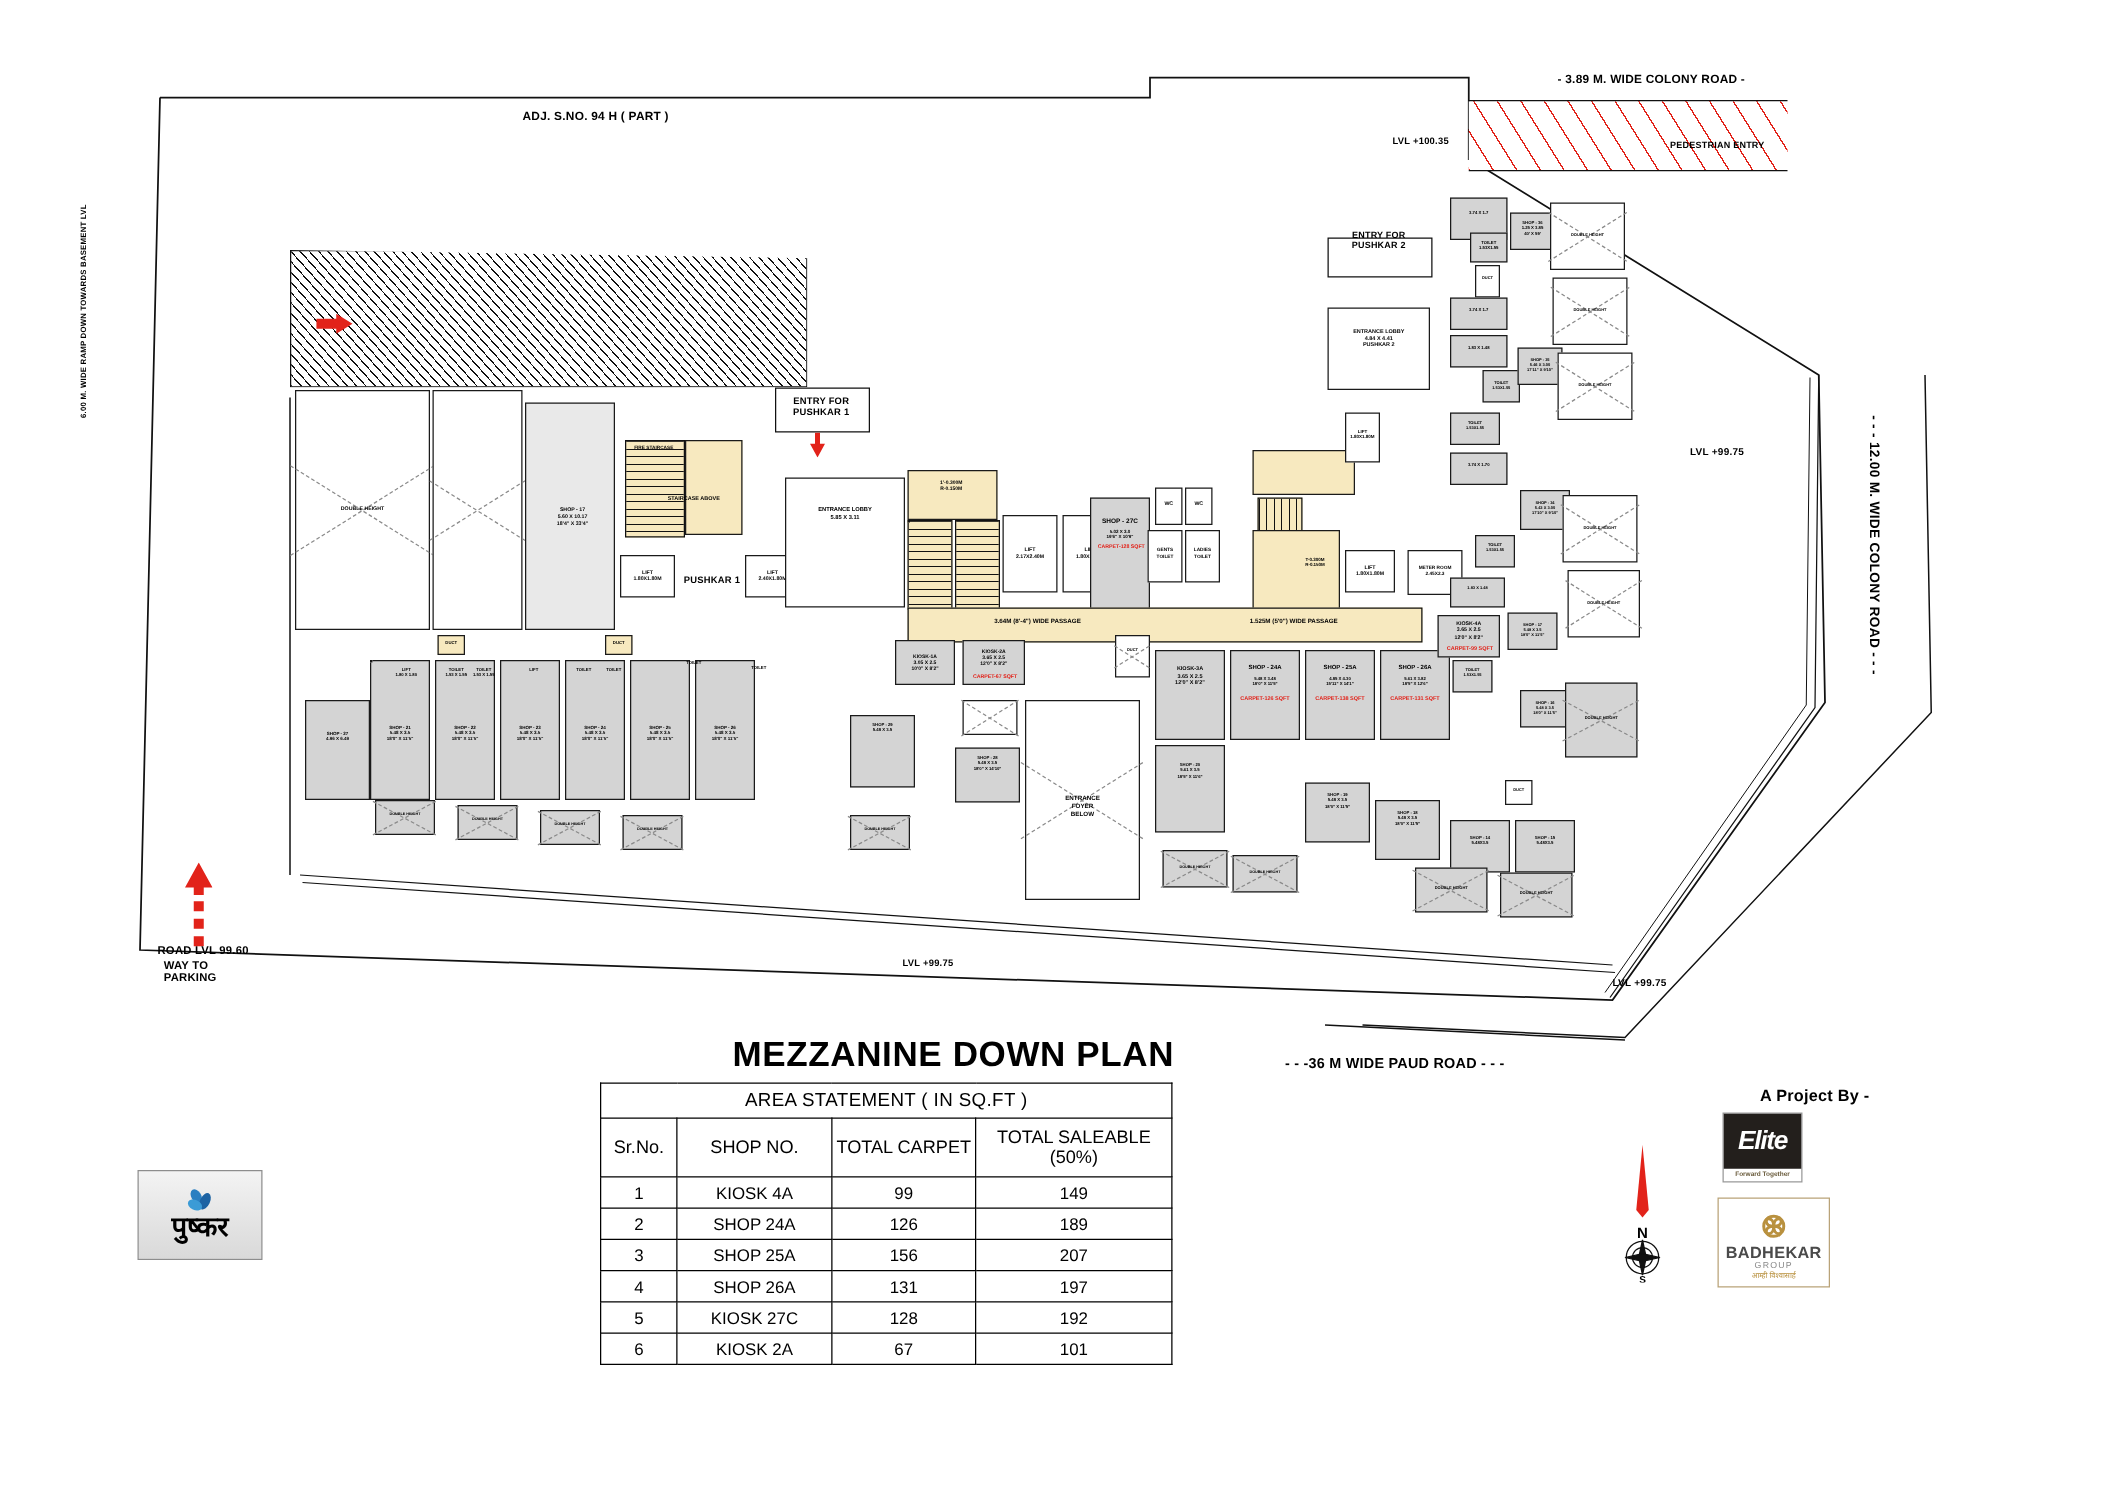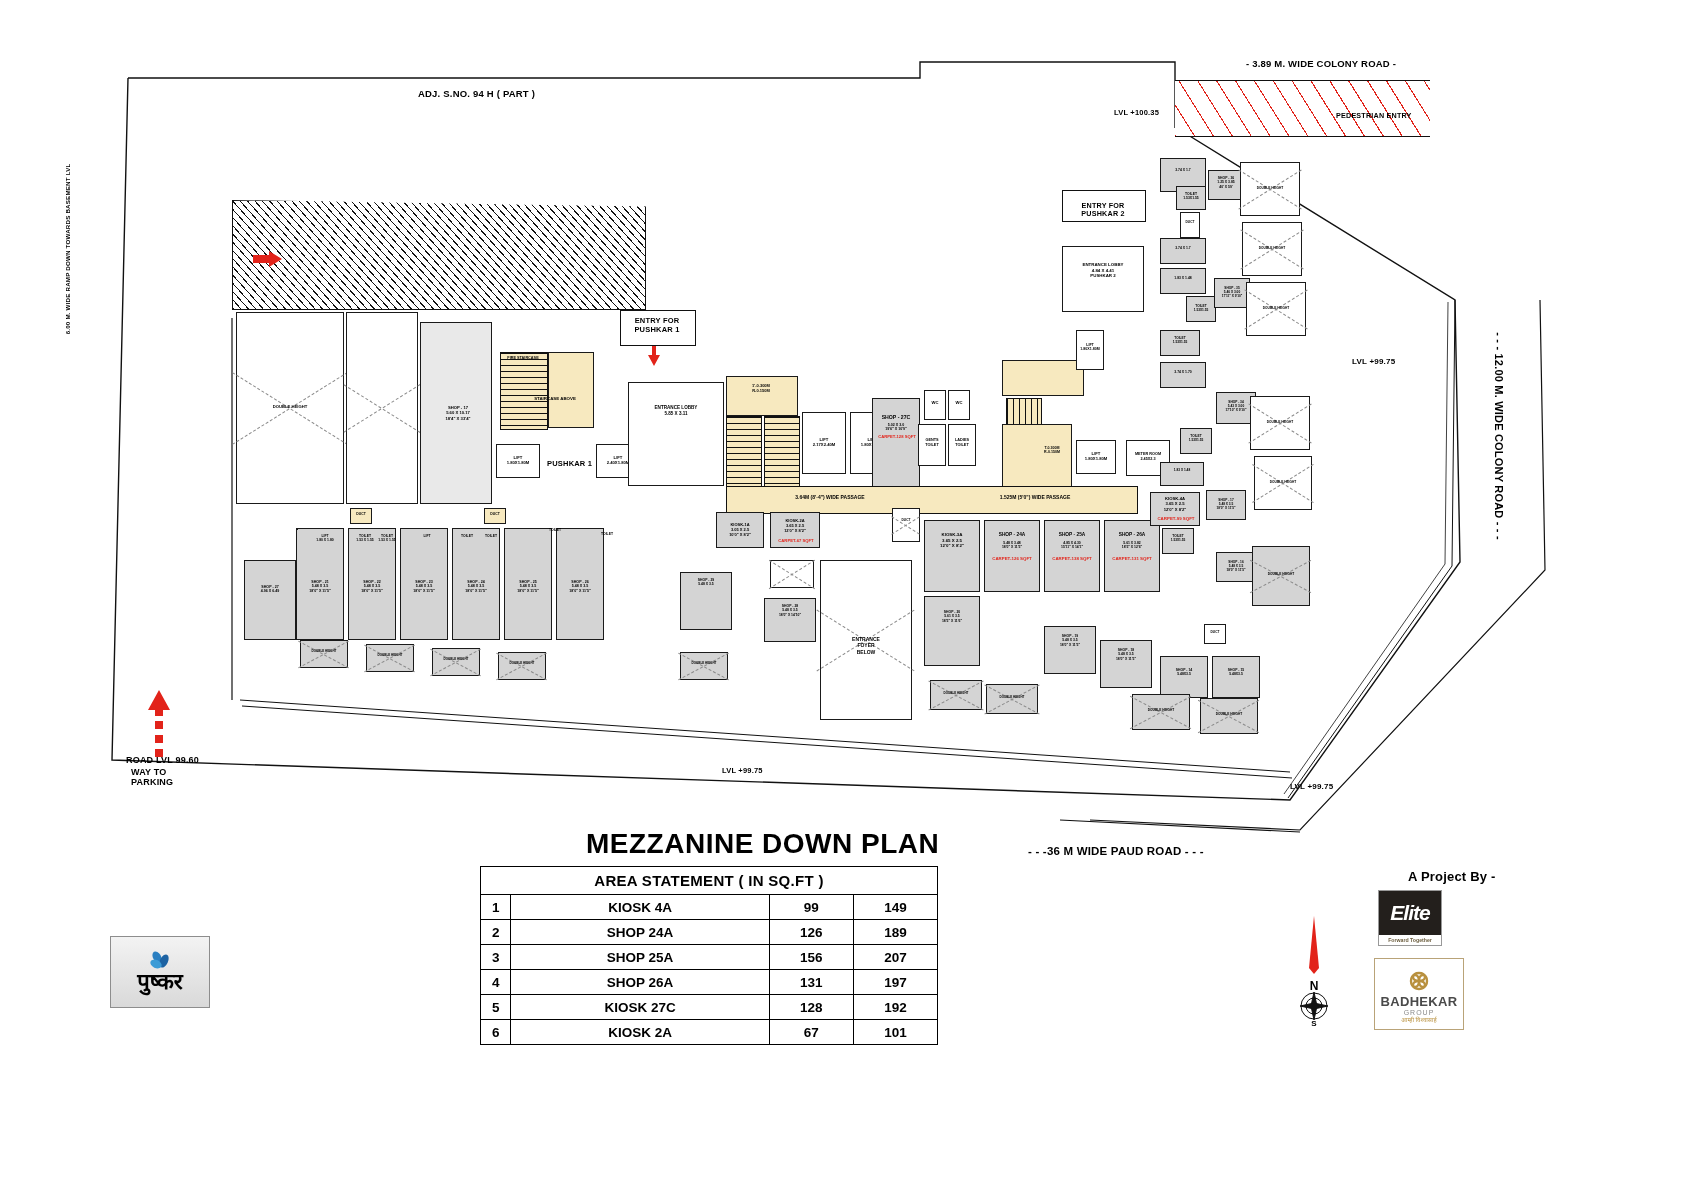--- a/index.html
+++ b/index.html
@@ -44,21 +44,21 @@
   .stair{position:absolute;border:1px solid #111;background:#f7e9bf;
     background-image:repeating-linear-gradient(to bottom,#111 0 .8px,#f7e9bf .8px 6px);}
   .stair.v{background-image:repeating-linear-gradient(to right,#111 0 .8px,#f7e9bf .8px 6px);}
 
   
   .passage{position:absolute;background:#f7e9bf;border:1px solid #111;}
 
   
   #areaTable{position:absolute;border-collapse:collapse;font-weight:bold;background:#fff;}
   #areaTable td,#areaTable th{border:1.3px solid #000;text-align:center;
-      font-weight:bold;padding:2px 0;font-family:"Liberation Sans",sans-serif;}
+      font-weight:normal;padding:2px 0;font-family:"Liberation Sans",sans-serif;}
   #areaTable .cap{font-size:15px;letter-spacing:.3px;padding:5px 0;}
   #areaTable .hdr{font-size:14.5px;padding:7px 0;}
   #areaTable .cell{font-size:13.5px;padding:4.5px 0;}
 
   #planTitle{position:absolute;font-size:28px;font-weight:bold;letter-spacing:.5px;}
 
   
   .logoBox{position:absolute;box-sizing:border-box;border:1.2px solid #8d8d8d;background:#eee;}
   .eliteBox{position:absolute;box-sizing:border-box;border:1px solid #999;background:#fff;
     display:flex;flex-direction:column;align-items:center;justify-content:center;}
@@ -186,21 +186,21 @@
   <div class="tiny" style="position:absolute;left:1030px;top:446px;width:44px;font-size:3.6px;">T-0.300M<br>R-0.150M</div>
   <div class="room white" style="left:1076px;top:440px;width:40px;height:34px;"></div>
   <div class="tiny" style="position:absolute;left:1076px;top:451px;width:40px;">LIFT<br>1.80X1.80M</div>
   <div class="room white" style="left:1076px;top:330px;width:28px;height:40px;"></div>
   <div class="tiny" style="position:absolute;left:1074px;top:343px;width:32px;font-size:3.6px;">LIFT<br>1.80X1.80M</div>
 
   <div class="room white" style="left:1126px;top:440px;width:44px;height:36px;"></div>
   <div class="tiny" style="position:absolute;left:1126px;top:452px;width:44px;font-size:3.8px;">METER ROOM<br>2.45X2.3</div>
 
   <div class="abs" style="left:1062px;top:190px;width:82px;height:30px;border:1px solid #111;background:#fff;"></div>
-  <div class="lbl" style="left:1066px;top:202px;width:74px;font-size:7.2px;white-space:normal;text-align:center;line-height:1.15;">ENTRY FOR<br>PUSHKAR 2</div>
+  <div class="lbl" style="left:1066px;top:184px;width:74px;font-size:7.2px;white-space:normal;text-align:center;line-height:1.15;">ENTRY FOR<br>PUSHKAR 2</div>
   <div class="room white" style="left:1062px;top:246px;width:82px;height:66px;"></div>
   <div class="tiny" style="position:absolute;left:1064px;top:262px;width:78px;font-size:4.4px;">ENTRANCE LOBBY<br>4.84 X 4.41<br>PUSHKAR 2</div>
 
   <div class="passage" style="left:726px;top:486px;width:410px;height:26px;"></div>
   <div class="tiny" style="position:absolute;left:760px;top:494px;width:140px;font-size:5px;">3.64M (8'-4") WIDE PASSAGE</div>
   <div class="tiny" style="position:absolute;left:960px;top:494px;width:150px;font-size:5px;">1.525M (5'0") WIDE PASSAGE</div>
   <div class="passage" style="left:726px;top:416px;width:0px;height:0px;"></div>
 
   <div class="room" style="left:296px;top:528px;width:48px;height:112px;"></div>
   <div class="tiny" style="position:absolute;left:296px;top:580px;width:48px;font-size:3.6px;">SHOP - 21<br>5.48 X 3.5<br>18'0" X 11'5"</div>
@@ -353,20 +353,26 @@
 </div>
 
 <div id="planTitle" style="left:586px;top:828px;">MEZZANINE DOWN PLAN</div>
 
 <table id="areaTable" style="left:480px;top:866px;width:458px;">
   <tbody>
       <tr>
     <td class="cap" colspan="4">AREA  STATEMENT  ( IN SQ.FT )</td>
   </tr>
   <tr>
+    <th class="hdr" style="width:58px">Sr.No.</th>
+    <th class="hdr" style="width:118px">SHOP NO.</th>
+    <th class="hdr" style="width:110px">TOTAL CARPET</th>
+    <th class="hdr" style="width:150px">TOTAL SALEABLE (50%)</th>
+  </tr>
+  <tr>
     <td class="cell">1</td>
     <td class="cell">KIOSK 4A</td>
     <td class="cell">99</td>
     <td class="cell">149</td>
   </tr>
   <tr>
     <td class="cell">2</td>
     <td class="cell">SHOP 24A</td>
     <td class="cell">126</td>
     <td class="cell">189</td>

